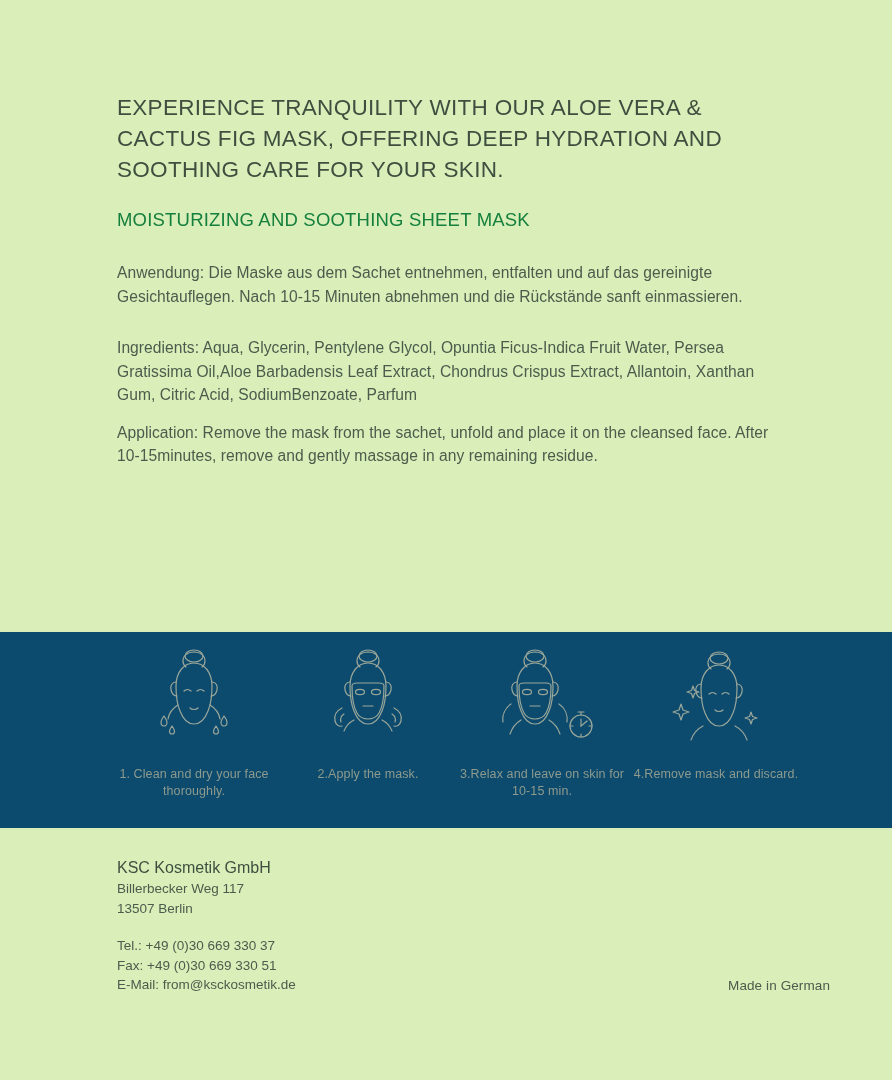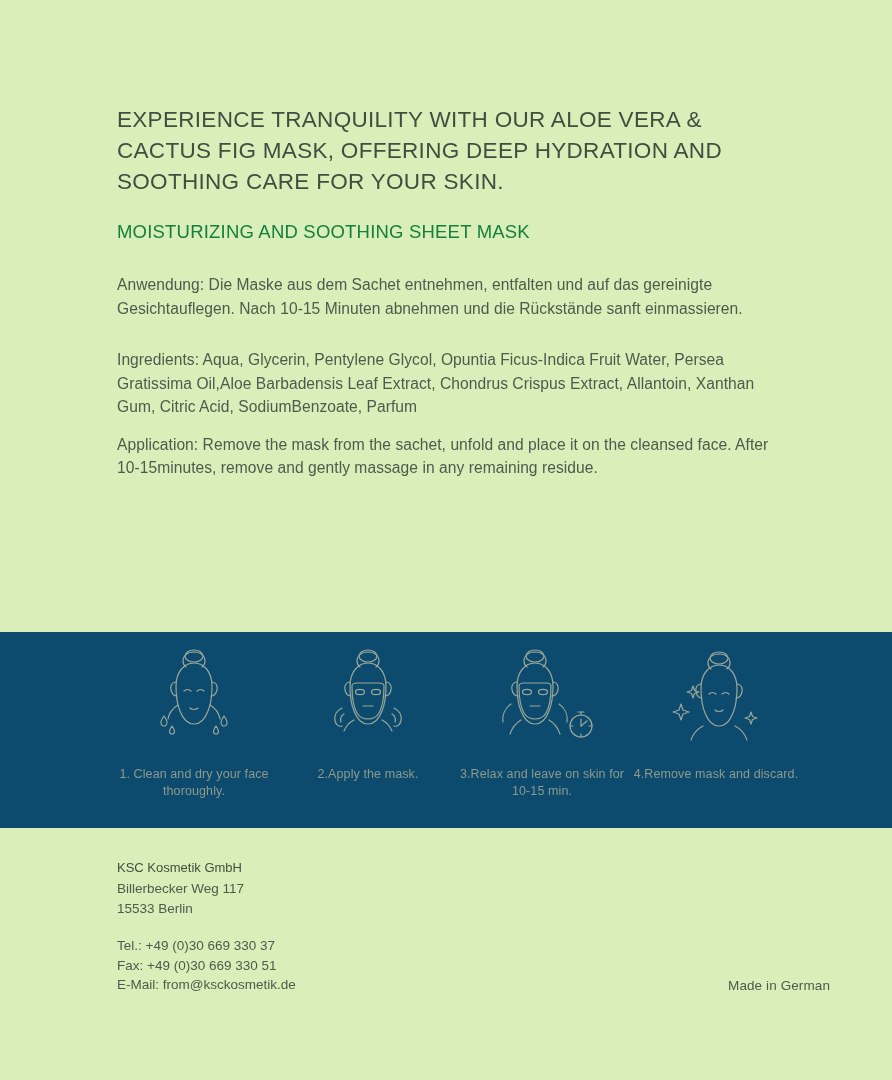--- a/index.html
+++ b/index.html
@@ -26,21 +26,21 @@
     position: absolute;
     left: 0;
     top: 0;
     width: 892px;
     height: 632px;
     background: #d9eeb9;
   }
   .content {
     position: absolute;
     left: 117px;
-    top: 104px;
+    top: 92px;
     width: 660px;
   }
   .headline {
     font-size: 22.5px;
     line-height: 31px;
     letter-spacing: 0.3px;
     color: #3f4f3f;
     font-weight: 400;
     margin: 0 0 22px 0;
     text-transform: uppercase;
@@ -112,21 +112,21 @@
     height: 252px;
     background: #d9eeb9;
   }
   .address {
     position: absolute;
     left: 117px;
     top: 30px;
     width: 420px;
   }
   .company {
-    font-size: 13px;
+    font-size: 16px;
     line-height: 20px;
     color: #3f4f3f;
     margin: 0 0 1px 0;
   }
   .addr-line {
     font-size: 13.5px;
     line-height: 19.5px;
     color: #4c5c4c;
     margin: 0;
   }
@@ -266,21 +266,21 @@
         <div class="step-label">4.Remove mask and discard.</div>
       </div>
 
     </div>
   </div>
 
   <div class="panel-bottom">
     <div class="address">
       <p class="company">KSC Kosmetik GmbH</p>
       <p class="addr-line">Billerbecker Weg 117</p>
-      <p class="addr-line">15533 Berlin</p>
+      <p class="addr-line">13507 Berlin</p>
       <div class="contact">
         <p class="addr-line">Tel.: +49 (0)30 669 330 37</p>
         <p class="addr-line">Fax: +49 (0)30 669 330 51</p>
         <p class="addr-line">E-Mail: from@ksckosmetik.de</p>
       </div>
     </div>
     <div class="made-in">Made in German</div>
   </div>
 
 </div>

